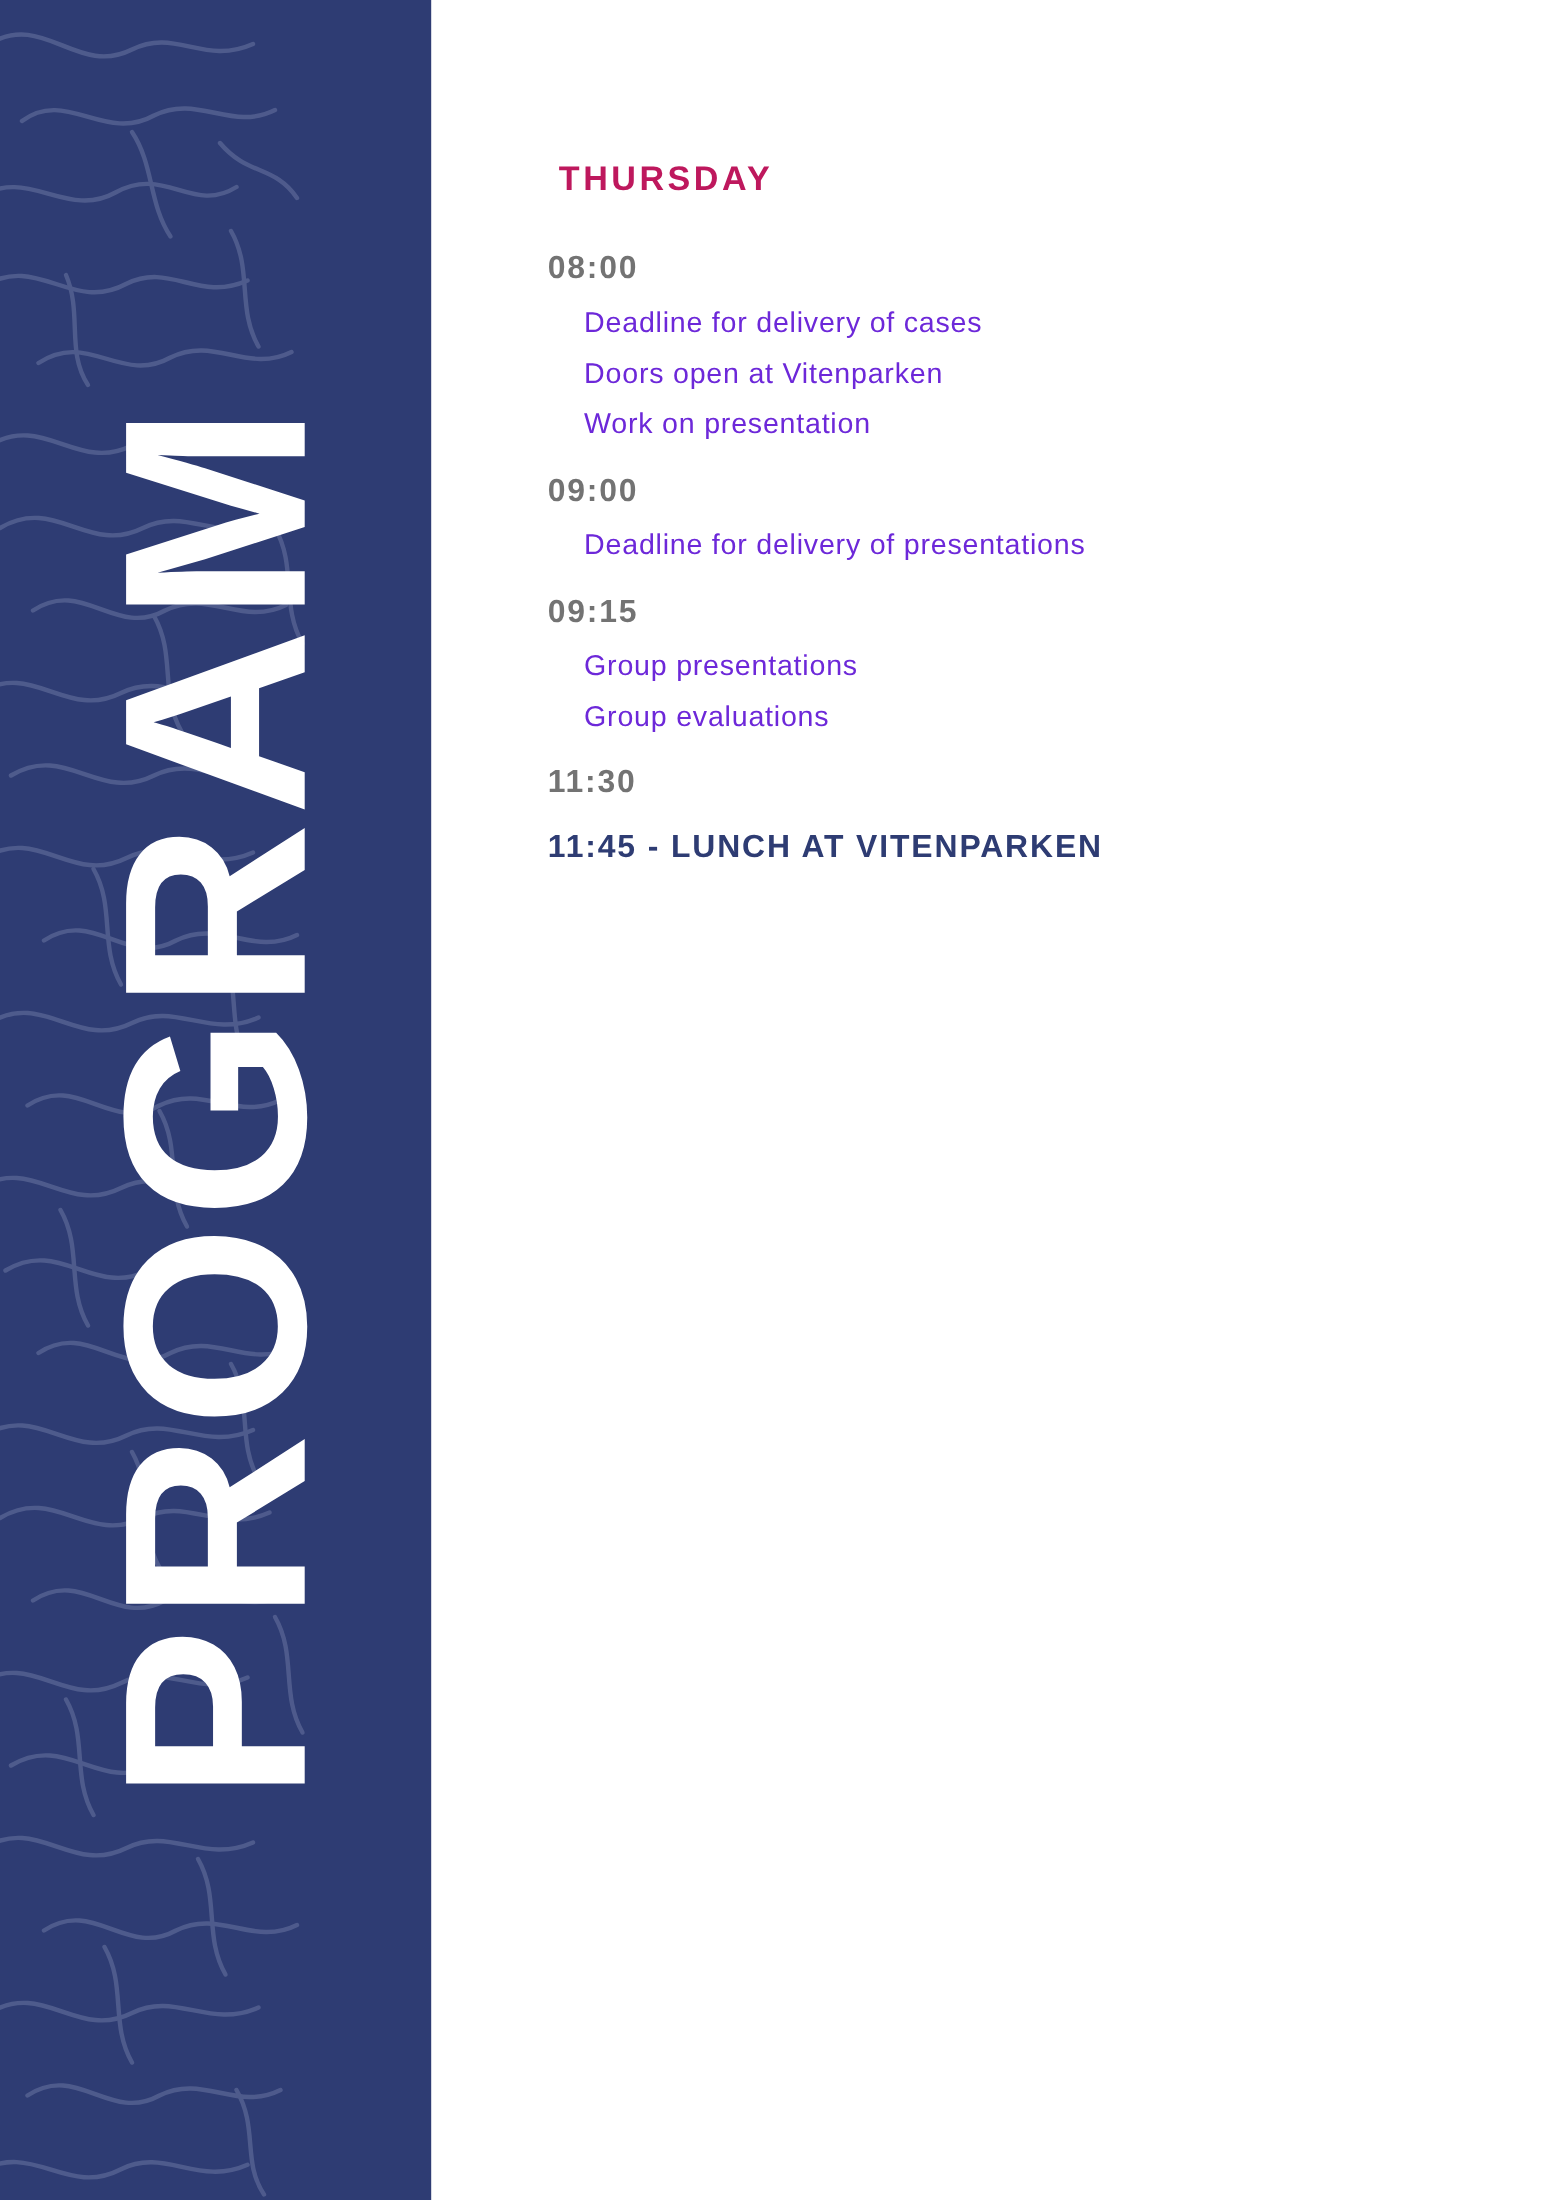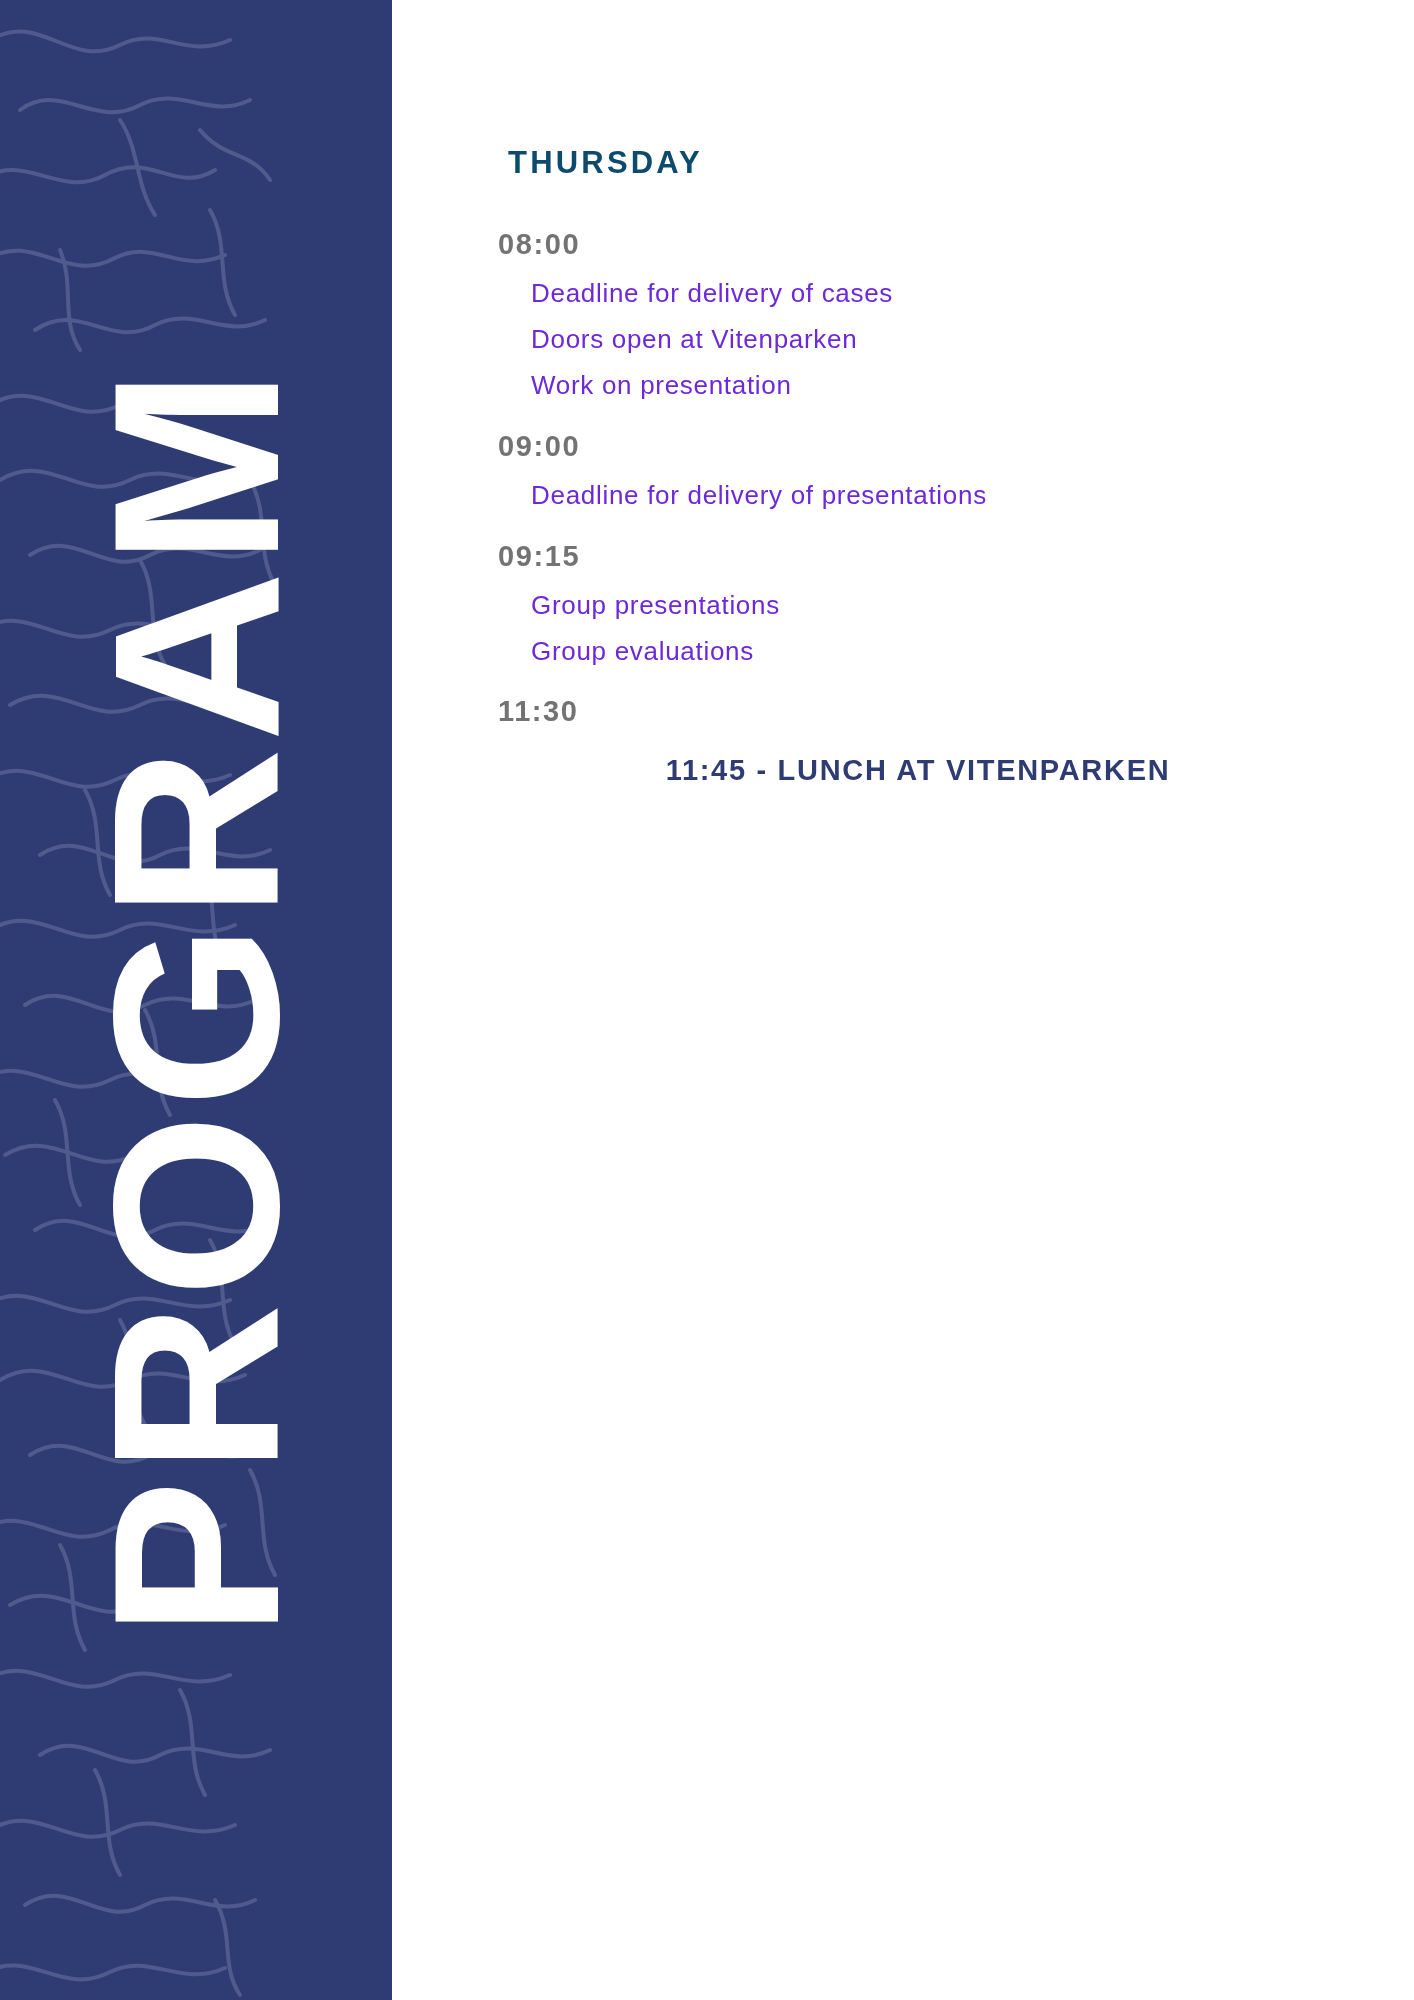--- a/index.html
+++ b/index.html
@@ -67,21 +67,21 @@
     position: absolute;
     left: 498px;
     top: 0;
     width: 840px;
     height: 2000px;
   }
   .day-heading {
     position: absolute;
     left: 10px;
     top: 145px;
-    color: #0c4a6e;
+    color: #be185d;
     font-size: 31px;
     font-weight: bold;
     letter-spacing: 3.2px;
   }
   .schedule {
     position: absolute;
     left: 0;
     top: 228px;
     width: 840px;
   }
@@ -108,21 +108,20 @@
     margin-left: 33px;
     margin-bottom: 9px;
     max-width: 600px;
   }
   .footer-line {
     margin-top: 16px;
     color: #2e3c73;
     font-size: 29px;
     font-weight: bold;
     letter-spacing: 1.7px;
-    text-align: center;
   }
 </style>
 </head>
 <body>
 
 <div class="page">
 
   <div class="side-panel">
 
     <svg class="side-pattern" viewBox="0 0 392 2000" preserveAspectRatio="none">

